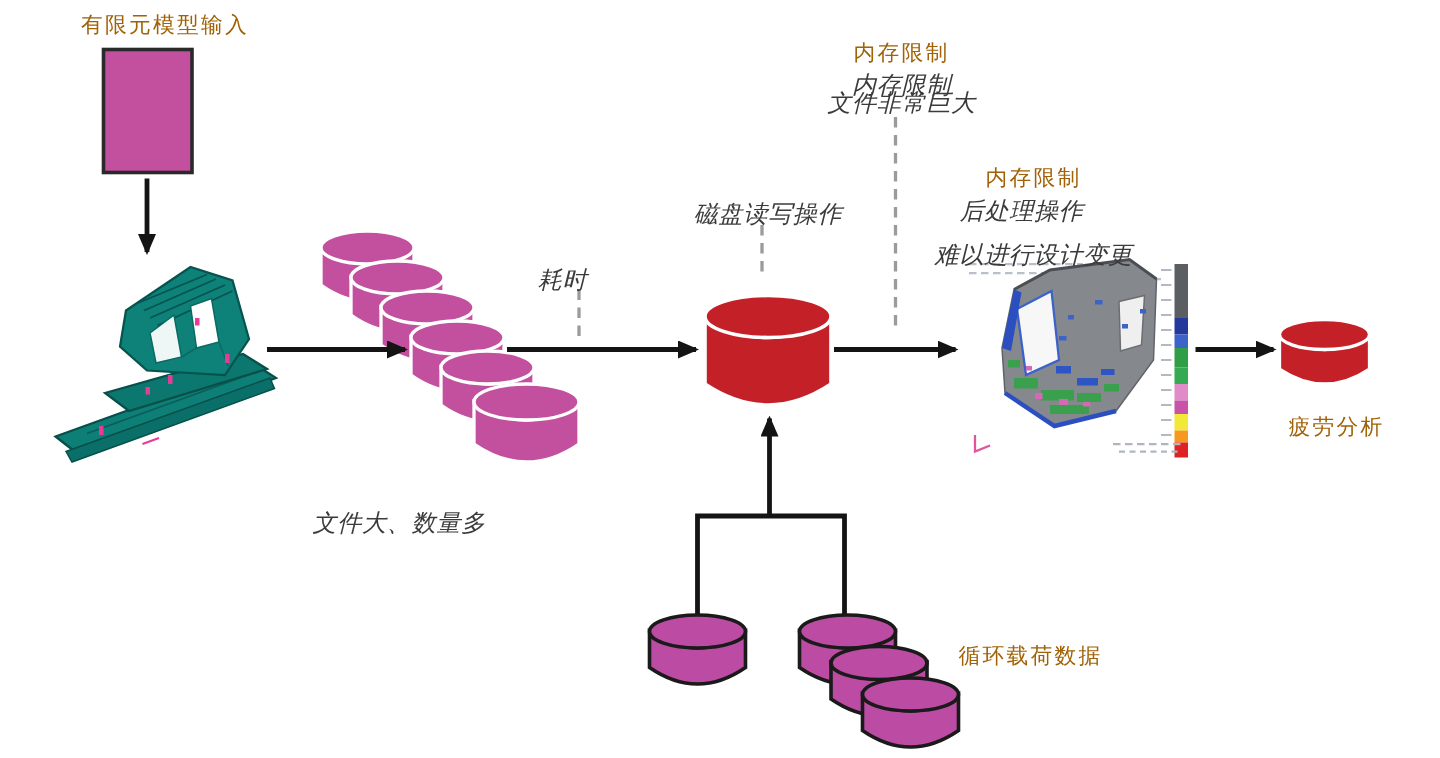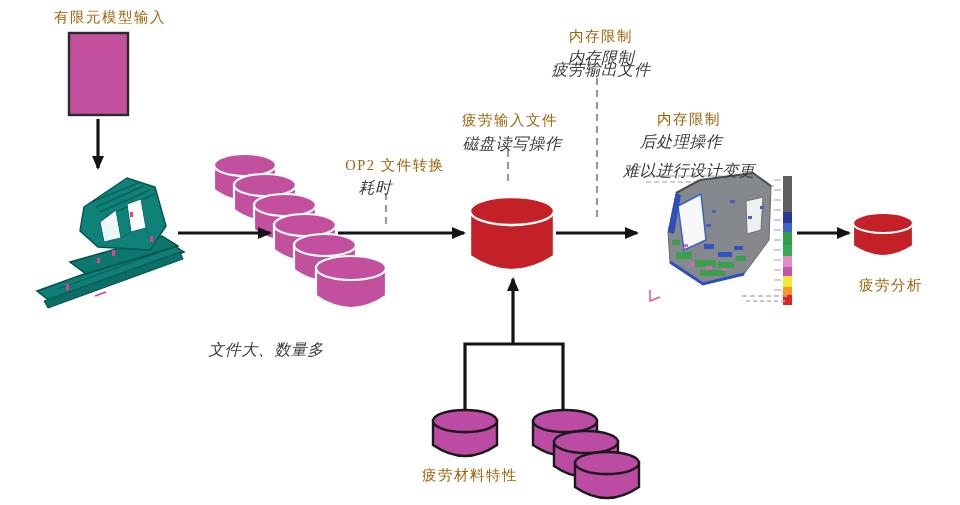--- a/index.html
+++ b/index.html
@@ -172,31 +172,29 @@
       <line x1="386" y1="193" x2="386" y2="227"></line>
       <line x1="508" y1="150" x2="508" y2="183"></line>
       <line x1="597" y1="78" x2="597" y2="219"></line>
     </g>
   </svg>
 
   <div class="lbl main" style="left:40px;top:9px;width:140px">有限元模型输入</div>
 
   <div class="lbl sub" style="left:196px;top:341px;width:140px">文件大、数量多</div>
 
-  <div class="lbl main" style="left:325px;top:157px;width:140px">OP2 文件转换</div>
   <div class="lbl sub" style="left:345px;top:179px;width:60px">耗时</div>
 
-  <div class="lbl main" style="left:440px;top:112px;width:140px">疲劳输入文件</div>
   <div class="lbl sub" style="left:442px;top:135px;width:140px">磁盘读写操作</div>
 
   <div class="lbl main" style="left:531px;top:28px;width:140px">内存限制</div>
   <div class="lbl sub" style="left:531px;top:49px;width:140px">内存限制</div>
-  <div class="lbl sub" style="left:531px;top:61px;width:140px">疲劳输出文件</div>
+  <div class="lbl sub" style="left:531px;top:61px;width:140px">文件非常巨大</div>
 
   <div class="lbl main" style="left:619px;top:111px;width:140px">内存限制</div>
   <div class="lbl sub" style="left:611px;top:133px;width:140px">后处理操作</div>
   <div class="lbl sub" style="left:619px;top:162px;width:140px">难以进行设计变更</div>
 
   <div class="lbl main" style="left:821px;top:277px;width:140px">疲劳分析</div>
 
-  <div class="lbl main" style="left:400px;top:467px;width:140px">疲劳材料特性</div>
-
+
+  <div class="lbl main" style="left:617px;top:430px;width:140px">循环载荷数据</div>
 </div>
 
 </body></html>

